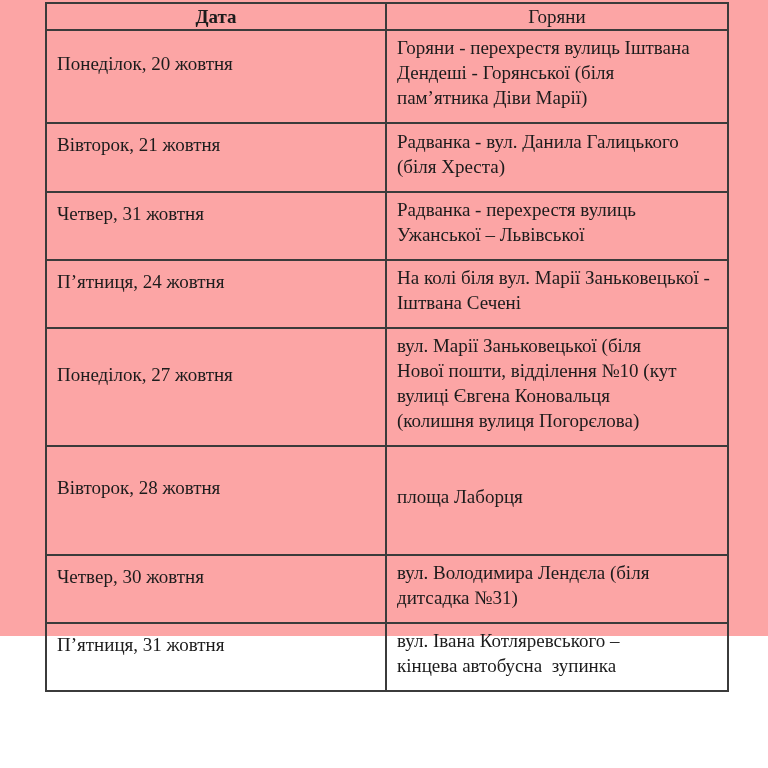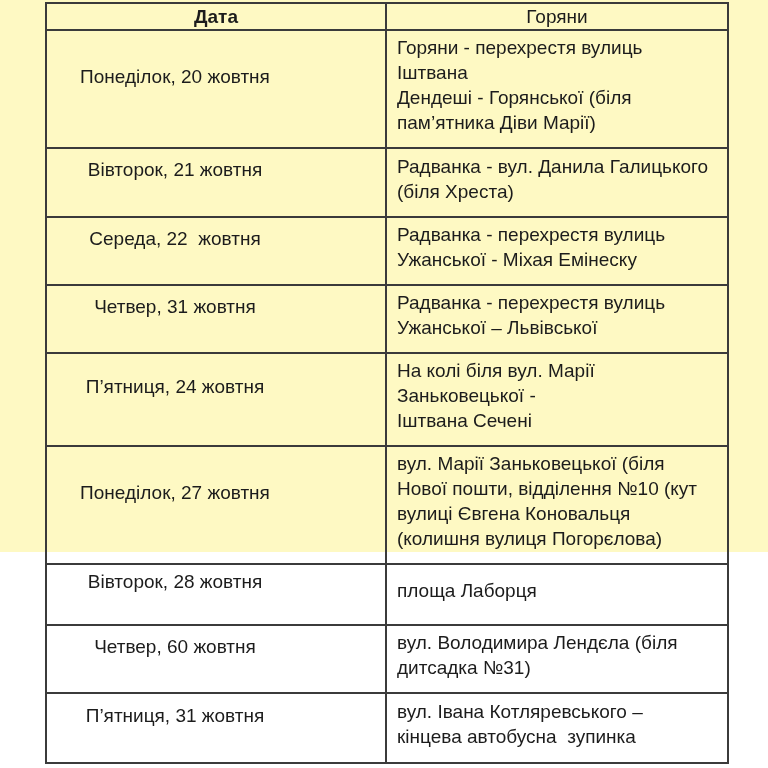--- a/index.html
+++ b/index.html
@@ -6,23 +6,23 @@
     margin: 0;
     padding: 0;
     background: #ffffff;
     width: 768px;
     height: 768px;
     overflow: hidden;
   }
   .page {
     position: relative;
     width: 768px;
-    height: 552px;
-    background: #fef9c3;
-    font-family: Liberation Sans, sans-serif;
+    height: 636px;
+    background: #fca5a5;
+    font-family: Liberation Serif, serif;
     color: #1c1c1c;
   }
   table.schedule {
     position: absolute;
     left: 45px;
     top: 2px;
     width: 682px;
     border-collapse: collapse;
     table-layout: fixed;
   }
@@ -40,21 +40,21 @@
     height: 21px;
     font-size: 18px;
     line-height: 21px;
     text-align: center;
     vertical-align: middle;
     padding: 0 2px;
   }
   th.h-date { font-weight: bold; }
   th.h-addr { font-weight: normal; }
   td.date-cell {
-    text-align: center;
+    text-align: left;
     vertical-align: middle;
     padding: 4px 92px 30px 10px;
   }
   td.address-cell {
     text-align: left;
     vertical-align: middle;
     padding: 4px 10px 12px 10px;
   }
   
   tbody tr:nth-child(1)  { height: 83px; }
@@ -94,25 +94,20 @@
     <td class="address-cell">Горяни - перехрестя вулиць Іштвана
 Дендеші - Горянської (біля
 пам’ятника Діви Марії)</td>
   </tr>
         <tr>
     <td class="date-cell">Вівторок, 21 жовтня</td>
     <td class="address-cell">Радванка - вул. Данила Галицького
 (біля Хреста)</td>
   </tr>
         <tr>
-    <td class="date-cell">Середа, 22  жовтня</td>
-    <td class="address-cell">Радванка - перехрестя вулиць
-Ужанської - Міхая Емінеску</td>
-  </tr>
-        <tr>
     <td class="date-cell">Четвер, 31 жовтня</td>
     <td class="address-cell">Радванка - перехрестя вулиць
 Ужанської – Львівської</td>
   </tr>
         <tr>
     <td class="date-cell">П’ятниця, 24 жовтня</td>
     <td class="address-cell">На колі біля вул. Марії Заньковецької -
 Іштвана Сечені</td>
   </tr>
         <tr>
@@ -120,21 +115,21 @@
     <td class="address-cell">вул. Марії Заньковецької (біля
 Нової пошти, відділення №10 (кут
 вулиці Євгена Коновальця
 (колишня вулиця Погорєлова)</td>
   </tr>
         <tr>
     <td class="date-cell">Вівторок, 28 жовтня</td>
     <td class="address-cell">площа Лаборця</td>
   </tr>
         <tr>
-    <td class="date-cell">Четвер, 60 жовтня</td>
+    <td class="date-cell">Четвер, 30 жовтня</td>
     <td class="address-cell">вул. Володимира Лендєла (біля
 дитсадка №31)</td>
   </tr>
         <tr>
     <td class="date-cell">П’ятниця, 31 жовтня</td>
     <td class="address-cell">вул. Івана Котляревського –
 кінцева автобусна  зупинка</td>
   </tr>
       </tbody>
   </table>

